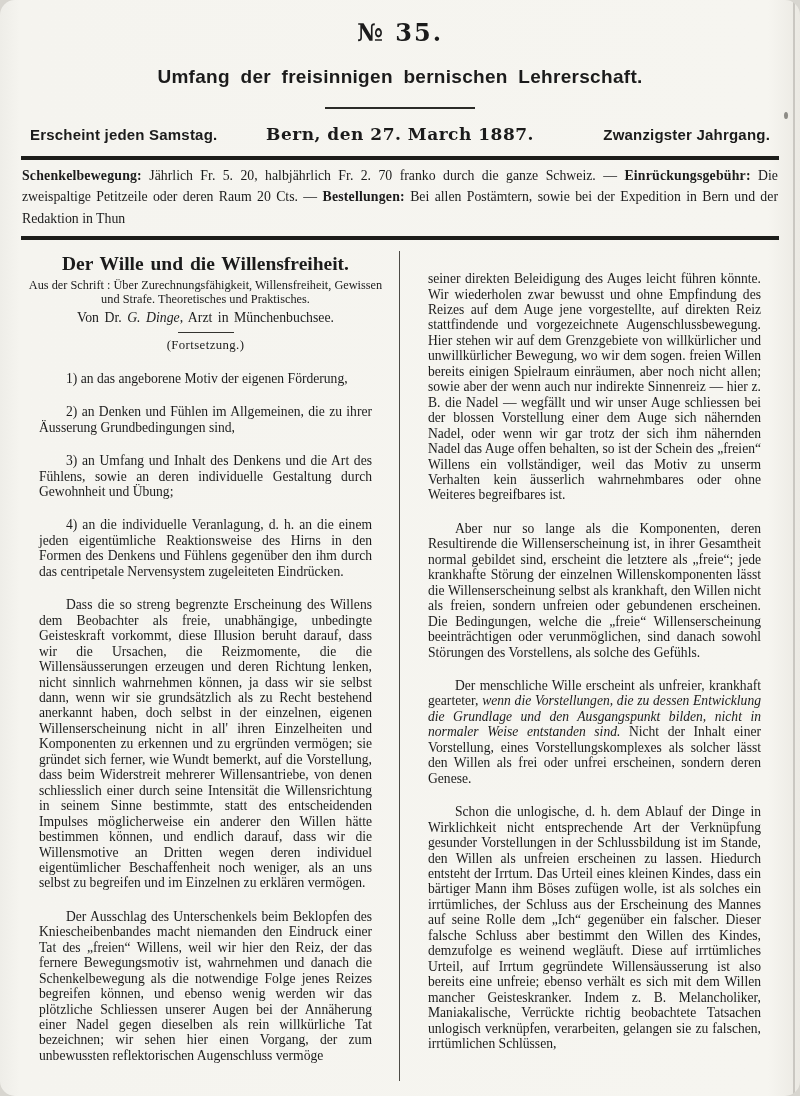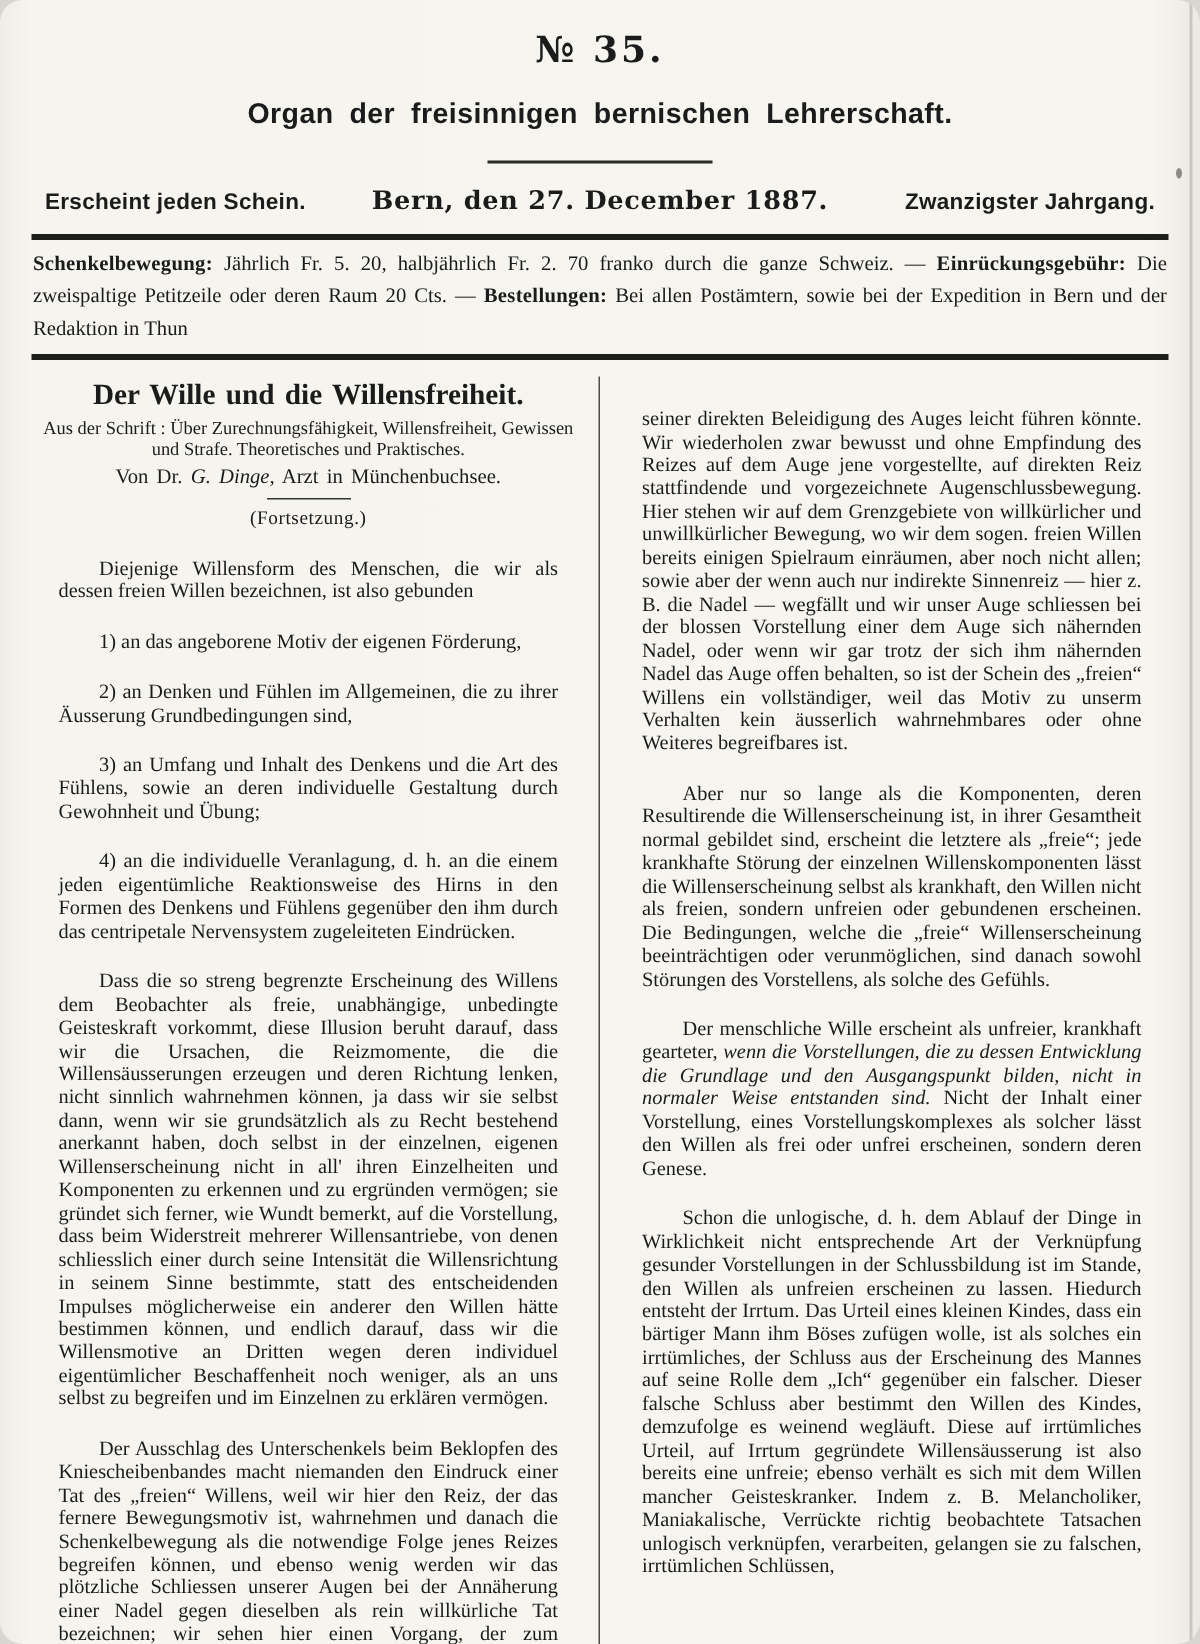--- a/index.html
+++ b/index.html
@@ -106,43 +106,42 @@
 </style>
 </head>
 <body>
 
 <div class="page">
   <div class="scan-edge"></div>
   <div class="scan-smudge"></div>
 
   <div class="masthead">
     <div class="issue-number">№ 35.</div>
-    <div class="paper-subtitle">Organ der freisinnigen bernischen Lehrerschaft.</div>
+    <div class="paper-subtitle">Umfang der freisinnigen bernischen Lehrerschaft.</div>
     <div class="mast-rule"></div>
     <div class="date-row">
-      <div class="date-side date-left">Erscheint jeden Schein.</div>
-      <div class="date-center">Bern, den 27. December 1887.</div>
+      <div class="date-side date-left">Erscheint jeden Samstag.</div>
+      <div class="date-center">Bern, den 27. March 1887.</div>
       <div class="date-side date-right">Zwanzigster Jahrgang.</div>
     </div>
   </div>
 
   <div class="imprint">
     <b>Schenkelbewegung:</b><span> Jährlich Fr. 5. 20, halbjährlich Fr. 2. 70 franko durch die ganze Schweiz. — </span><b>Einrückungsgebühr:</b><span> Die zweispaltige Petitzeile oder deren Raum 20 Cts. — </span><b>Bestellungen:</b><span> Bei allen Postämtern, sowie bei der Expedition in Bern und der Redaktion in Thun</span>
   </div>
 
   <div class="article">
 
     <div class="col col-left">
       <div class="article-heading">Der Wille und die Willensfreiheit.</div>
       <div class="source-note">Aus der Schrift : Über Zurechnungsfähigkeit, Willensfreiheit, Gewissen und Strafe. Theoretisches und Praktisches.</div>
       <div class="byline"><span>Von Dr. </span><i>G. Dinge</i><span>, Arzt in Münchenbuchsee.</span></div>
       <div class="byline-rule"></div>
       <div class="continuation">(Fortsetzung.)</div>
 
-      <p class="par">Diejenige Willensform des Menschen, die wir als dessen freien Willen bezeichnen, ist also gebunden</p>
       <p class="par">1) an das angeborene Motiv der eigenen Förderung,</p>
       <p class="par">2) an Denken und Fühlen im Allgemeinen, die zu ihrer Äusserung Grundbedingungen sind,</p>
       <p class="par">3) an Umfang und Inhalt des Denkens und die Art des Fühlens, sowie an deren individuelle Gestaltung durch Gewohnheit und Übung;</p>
       <p class="par">4) an die individuelle Veranlagung, d. h. an die einem jeden eigentümliche Reaktionsweise des Hirns in den Formen des Denkens und Fühlens gegenüber den ihm durch das centripetale Nervensystem zugeleiteten Eindrücken.</p>
       <p class="par">Dass die so streng begrenzte Erscheinung des Willens dem Beobachter als freie, unabhängige, unbedingte Geisteskraft vorkommt, diese Illusion beruht darauf, dass wir die Ursachen, die Reizmomente, die die Willensäusserungen erzeugen und deren Richtung lenken, nicht sinnlich wahrnehmen können, ja dass wir sie selbst dann, wenn wir sie grundsätzlich als zu Recht bestehend anerkannt haben, doch selbst in der einzelnen, eigenen Willenserscheinung nicht in all' ihren Einzelheiten und Komponenten zu erkennen und zu ergründen vermögen; sie gründet sich ferner, wie Wundt bemerkt, auf die Vorstellung, dass beim Widerstreit mehrerer Willensantriebe, von denen schliesslich einer durch seine Intensität die Willensrichtung in seinem Sinne bestimmte, statt des entscheidenden Impulses möglicherweise ein anderer den Willen hätte bestimmen können, und endlich darauf, dass wir die Willensmotive an Dritten wegen deren individuel eigentümlicher Beschaffenheit noch weniger, als an uns selbst zu begreifen und im Einzelnen zu erklären vermögen.</p>
       <p class="par">Der Ausschlag des Unterschenkels beim Beklopfen des Kniescheibenbandes macht niemanden den Eindruck einer Tat des „freien“ Willens, weil wir hier den Reiz, der das fernere Bewegungsmotiv ist, wahrnehmen und danach die Schenkelbewegung als die notwendige Folge jenes Reizes begreifen können, und ebenso wenig werden wir das plötzliche Schliessen unserer Augen bei der Annäherung einer Nadel gegen dieselben als rein willkürliche Tat bezeichnen; wir sehen hier einen Vorgang, der zum unbewussten reflektorischen Augenschluss vermöge</p>
     </div>
 
     <div class="col-divider"></div>
 

